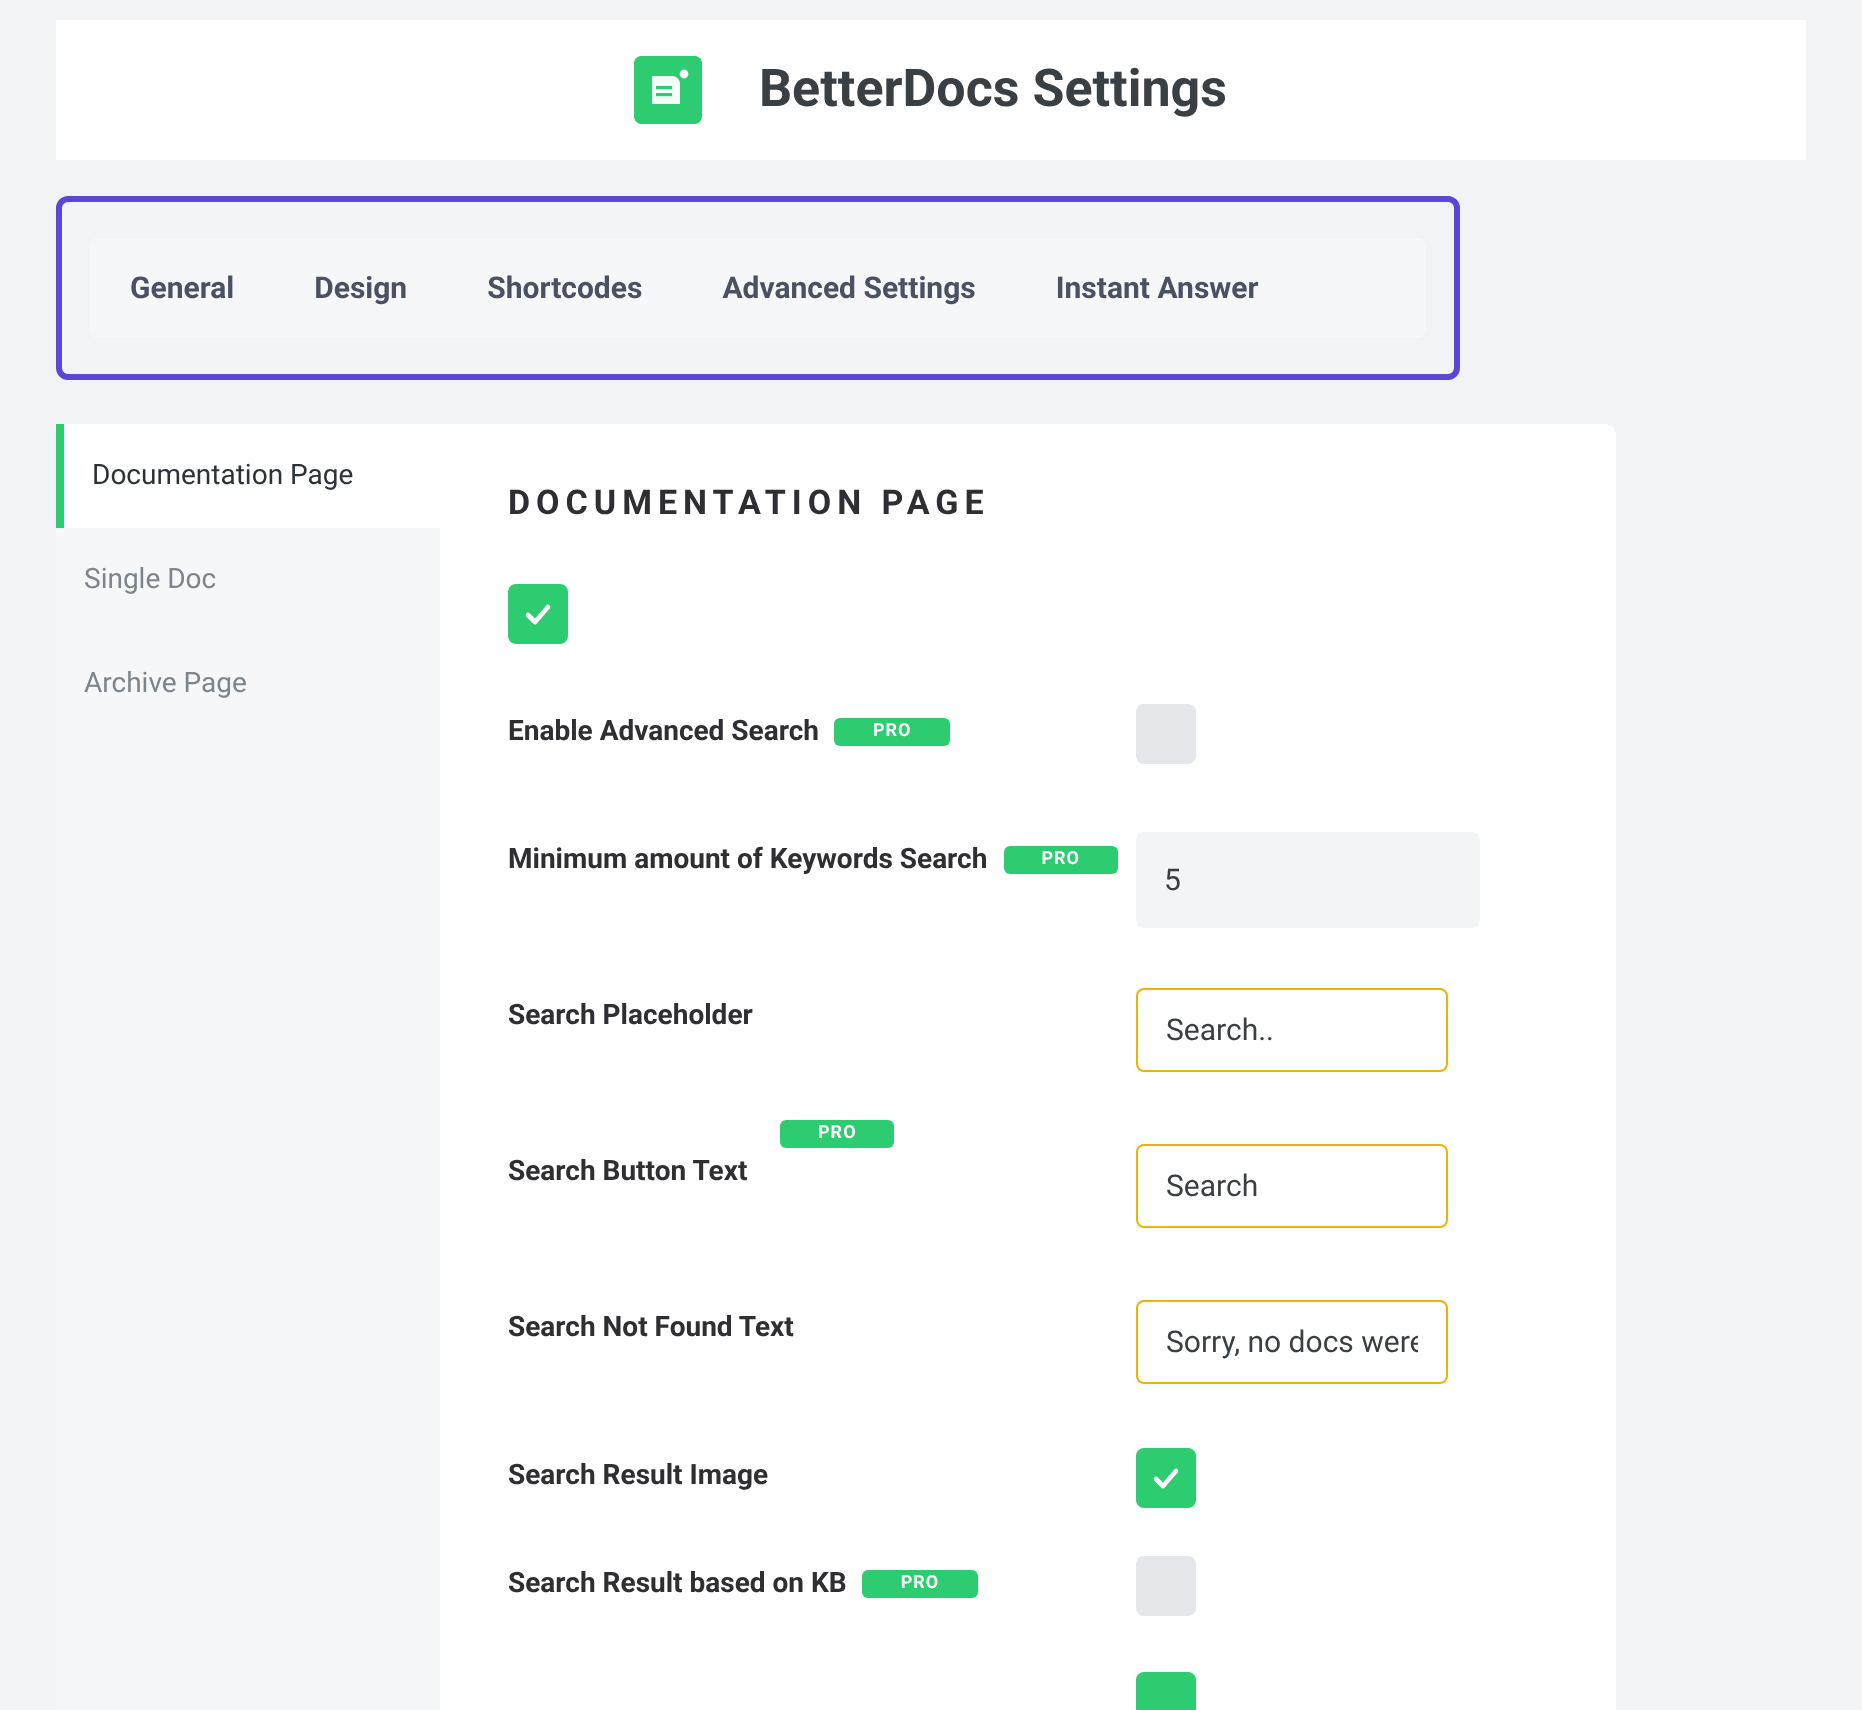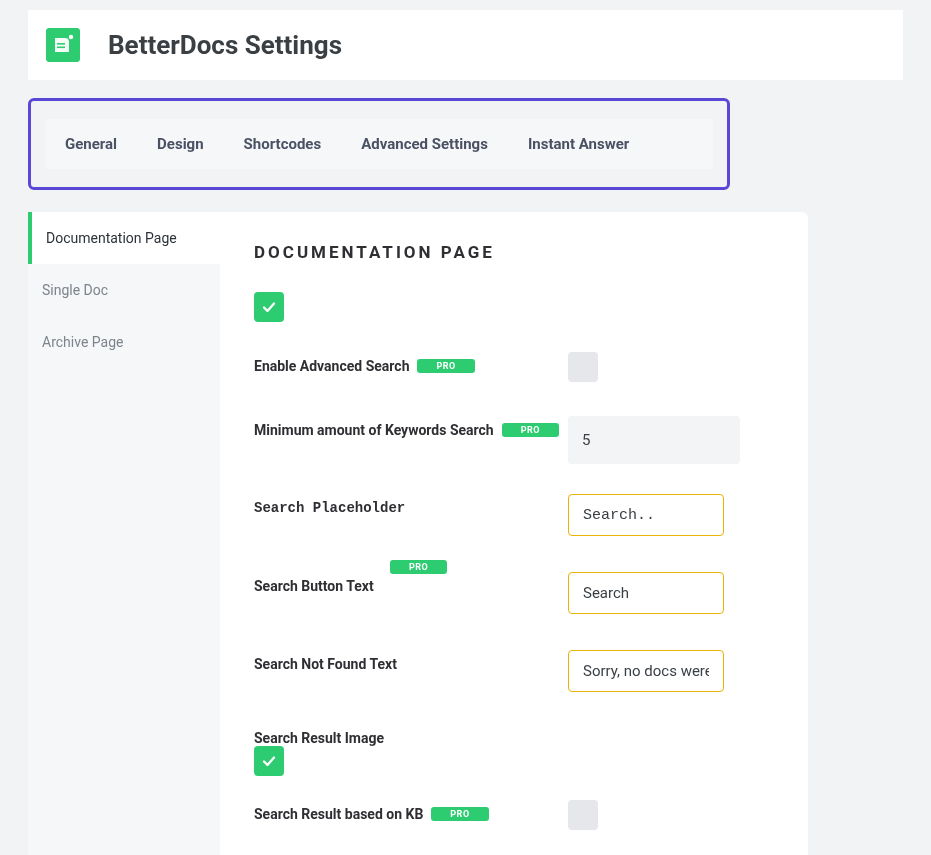--- a/index.html
+++ b/index.html
@@ -6,20 +6,21 @@
     body { font-family: -apple-system, BlinkMacSystemFont, "Segoe UI", Roboto, Helvetica, Arial, sans-serif; background: #f2f3f4; color: #2c3338; }
     .page { width: 931px; height: 855px; background: #f2f3f4; position: relative; }
 
     .header-bar {
       background: #fff;
       margin: 10px 28px 0 28px;
       padding: 18px 18px;
       display: flex;
       align-items: center;
       gap: 28px;
+      justify-content: center;
     }
     .logo-icon {
       width: 34px; height: 34px;
       background: #2ecc71;
       border-radius: 4px;
       position: relative;
     }
     .logo-icon svg { width: 34px; height: 34px; }
     .page-title {
       font-size: 26px;
@@ -222,21 +223,21 @@
       <div class="row">
         <div class="label">
           <span>Minimum amount of Keywords Search</span>
           <span class="pro-badge">PRO</span>
         </div>
         <div class="control">
           <input class="txt" type="text" value="5" style="">
         </div>
       </div>
 
-      <div class="row" style="margin-bottom:36px;font-family:Liberation Mono, monospace;">
+      <div class="row" style="margin-bottom:36px;">
         <div class="label">
             <span>Search Placeholder</span>
           </div>
         <div class="control">
           <input class="txt lean" type="text" value="Search.." style="">
         </div>
       </div>
 
       <div class="row" style="margin-bottom:36px;">
         <div class="label" style="position:relative;">
@@ -250,21 +251,21 @@
 
       <div class="row" style="margin-bottom:32px;justify-content:center;">
         <div class="label">
             <span>Search Not Found Text</span>
           </div>
         <div class="control">
           <input class="txt lean" type="text" value="Sorry, no docs were" style="">
         </div>
       </div>
 
-      <div class="row" style="margin-bottom:24px;flex-direction:column;">
+      <div class="row" style="margin-bottom:24px;">
         <div class="label">
             <span>Search Result Image</span>
           </div>
         <div class="control">
           <span class="chk on">
             <svg viewBox="0 0 16 16">
                 <path d="M3 8.5 L6.5 12 L13 4.5" stroke="#fff" stroke-width="2.3" fill="none" stroke-linecap="round" stroke-linejoin="round"></path>
               </svg>
           </span>
         </div>

